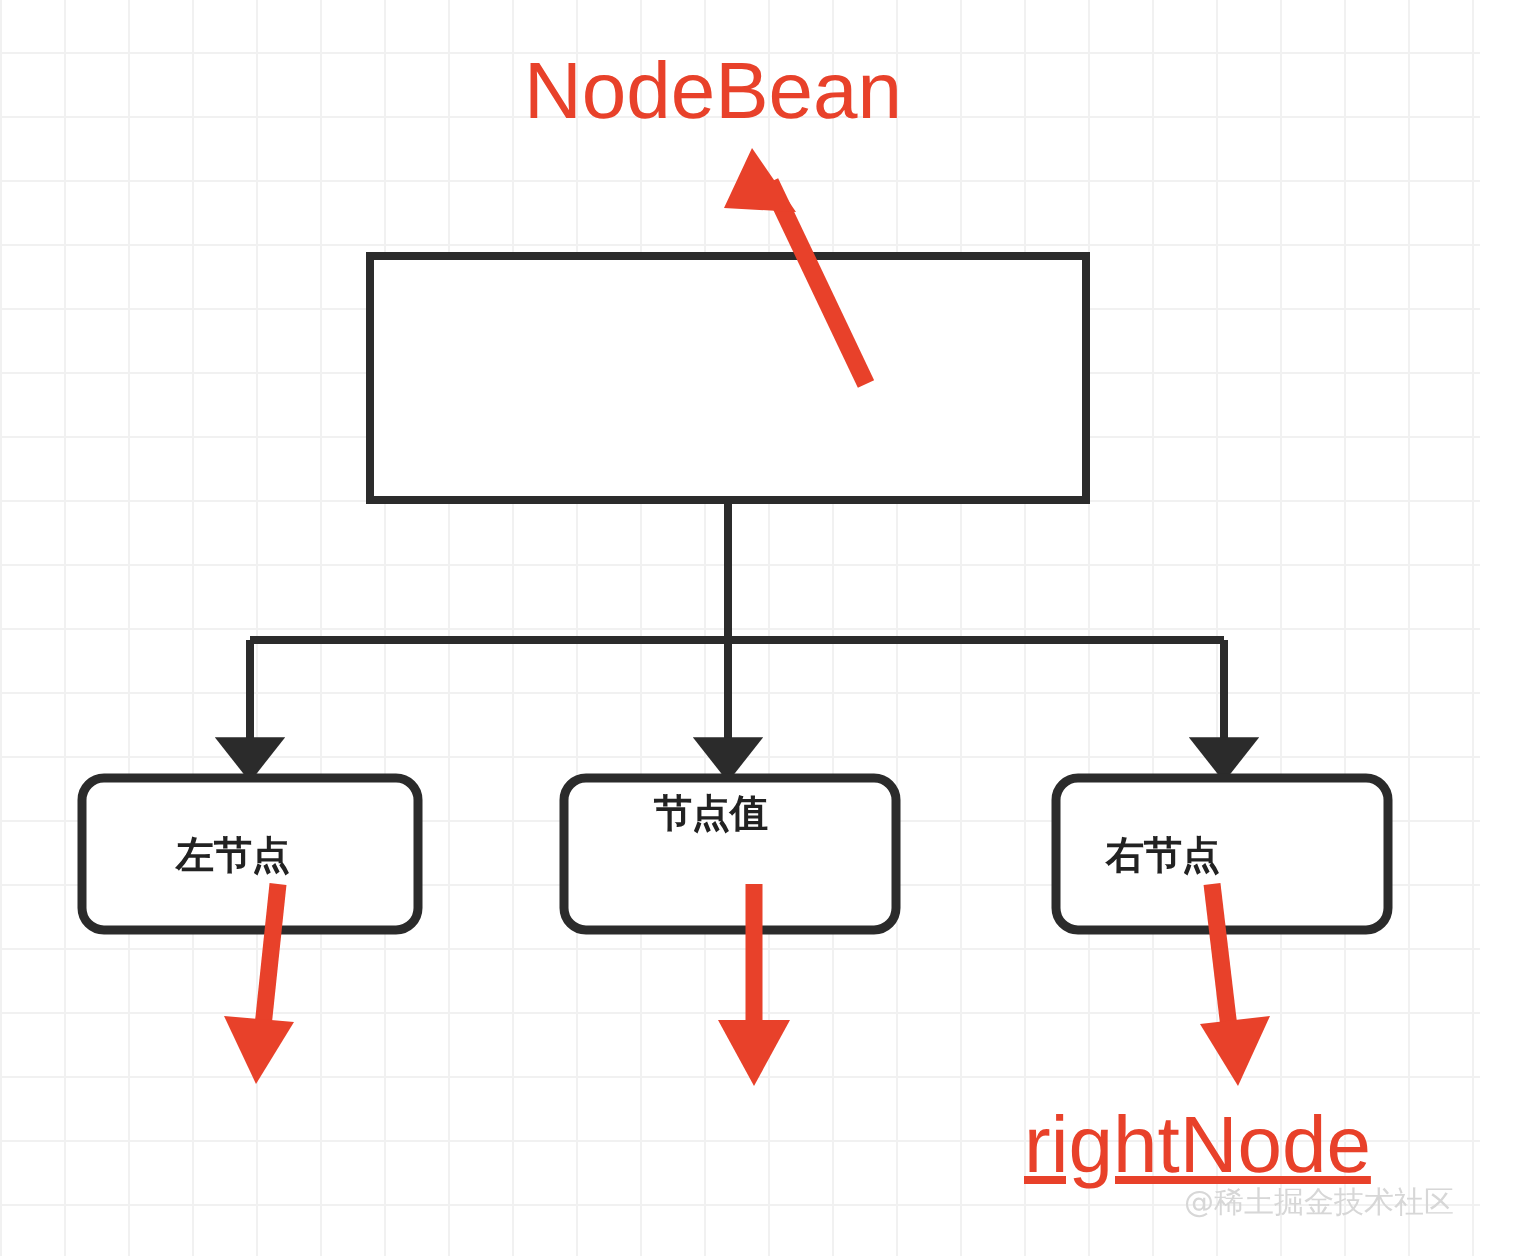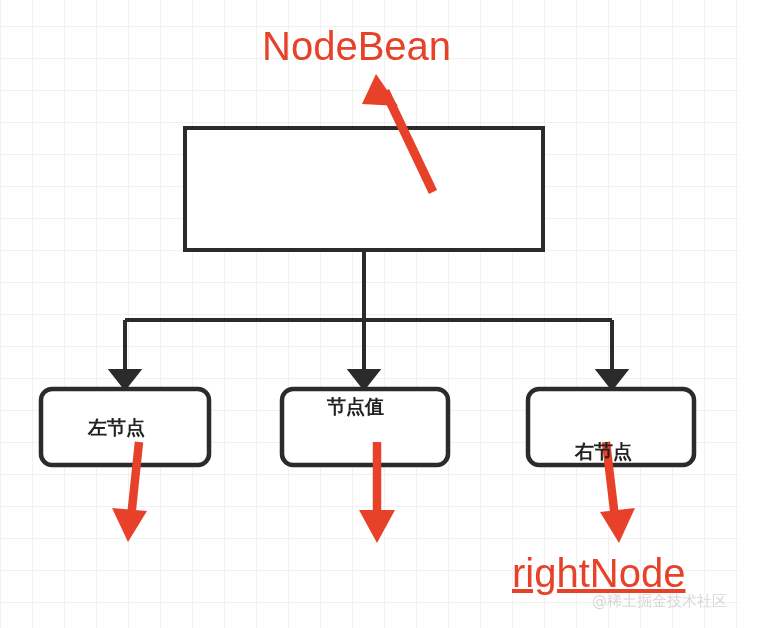--- a/index.html
+++ b/index.html
@@ -101,19 +101,19 @@
       <path d="M606,442 L615,518" fill="none" stroke="#e8412a" stroke-width="8.5" stroke-linecap="butt"></path>
       <path d="M619,543 L600,512 L635,508 Z" fill="#e8412a"></path>
     </g>
   </svg>
 
   <div class="txt label-annotation" style="left:262px; top:24px;">NodeBean</div>
 
 
   <div class="txt child-label" style="left:88px; top:415px;">左节点</div>
   <div class="txt child-label" style="left:327px; top:394px;">节点值</div>
-  <div class="txt child-label" style="left:575px; top:415px;margin-top:24px;">右节点</div>
+  <div class="txt child-label" style="left:553px; top:415px;">右节点</div>
 
   <div class="txt label-annotation" style="left:512px; top:551px;text-decoration:underline;">rightNode</div>
 
   <div class="txt watermark" style="left:592px; top:592px;">@稀土掘金技术社区</div>
 
 </div>
 
 </body></html>

